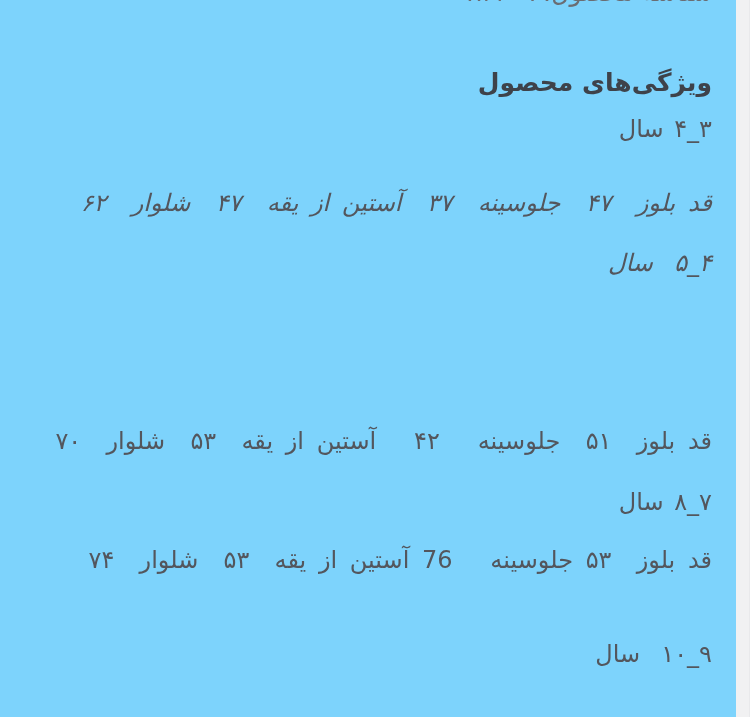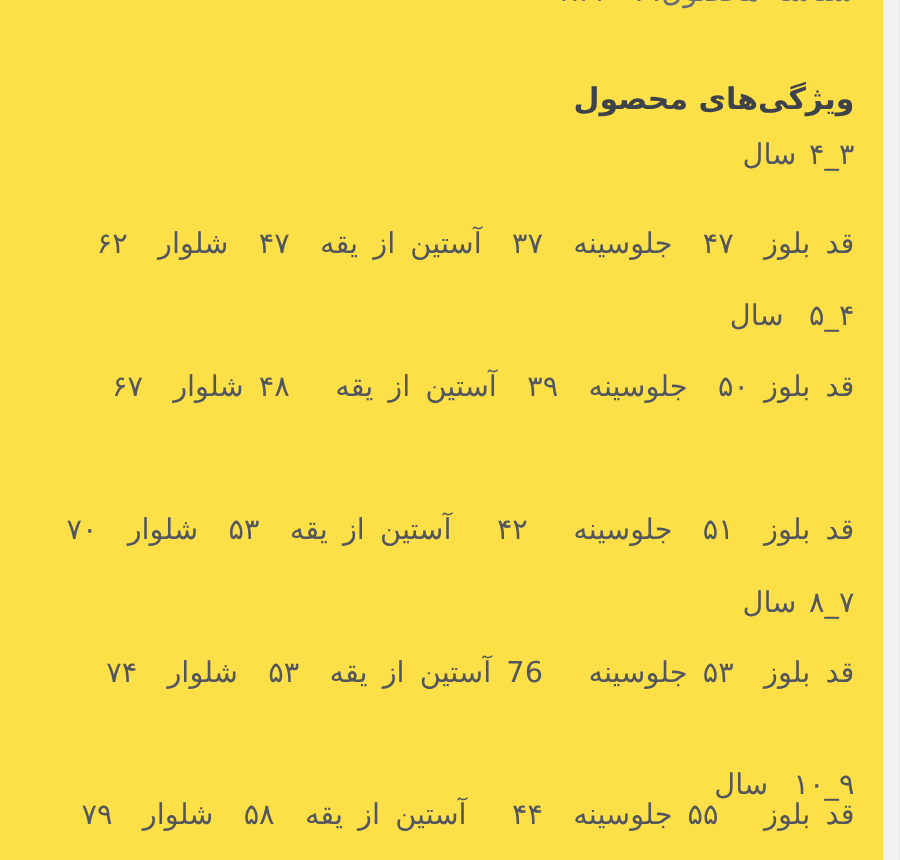--- a/index.html
+++ b/index.html
@@ -5,21 +5,21 @@
   html, body {
     margin: 0;
     padding: 0;
     background: #ffffff;
     font-family: "DejaVu Sans", sans-serif;
   }
   .screen {
     position: relative;
     width: 750px;
     height: 717px;
-    background: #fde047;
+    background: #7dd3fc;
     overflow: hidden;
     direction: rtl;
   }
   
   .right-gutter {
     position: absolute;
     top: 0;
     right: 0;
     width: 13px;
     height: 100%;
@@ -61,22 +61,22 @@
   }
   .age-line {
     color: #53565d;
     word-spacing: 3px;
   }
   .measure-line {
     color: #53565d;
     word-spacing: 5px;
   }
   .t-age1 { top: 112px; }
-  .t-row1 { top: 186px; }
-  .t-age2 { top: 246px; }
+  .t-row1 { top: 186px; font-style: italic; }
+  .t-age2 { top: 246px; font-style: italic; }
   .t-row2 { top: 305px; }
   .t-age3 { top: 365px; }
   .t-row3 { top: 424px; margin-left: 24px; }
   .t-age4 { top: 485px; text-align: right; }
   .t-row4 { top: 543px; }
   .t-age5 { top: 637px; margin-left: 44px; }
   .t-row5 { top: 662px; }
 </style>
 </head>
 <body>
@@ -88,23 +88,21 @@
   <div class="id-clip">
     <span class="id-text">شناسه محصول: ۸۲۲۰۹</span>
   </div>
 
   <div class="txt section-title">ویژگی‌های محصول</div>
 
   <div class="txt age-line t-age1">۳_۴ سال</div>
   <div class="txt measure-line t-row1">قد بلوز  ۴۷  جلوسینه  ۳۷  آستین از یقه  ۴۷  شلوار  ۶۲</div>
 
   <div class="txt age-line t-age2">۴_۵  سال</div>
-  <div class="txt measure-line t-row2">قد بلوز ۵۰  جلوسینه  ۳۹  آستین از یقه   ۴۸ شلوار  ۶۷</div>
 
   <div class="txt measure-line t-row3">قد بلوز  ۵۱  جلوسینه   ۴۲   آستین از یقه  ۵۳  شلوار  ۷۰</div>
 
   <div class="txt age-line t-age4">۷_۸ سال</div>
   <div class="txt measure-line t-row4">قد بلوز  ۵۳ جلوسینه   76 آستین از یقه  ۵۳  شلوار  ۷۴</div>
 
   <div class="txt age-line t-age5">۹_۱۰  سال</div>
-  <div class="txt measure-line t-row5">قد بلوز   ۵۵ جلوسینه  ۴۴   آستین از یقه  ۵۸  شلوار  ۷۹</div>
 
 </div>
 
 </body></html>

